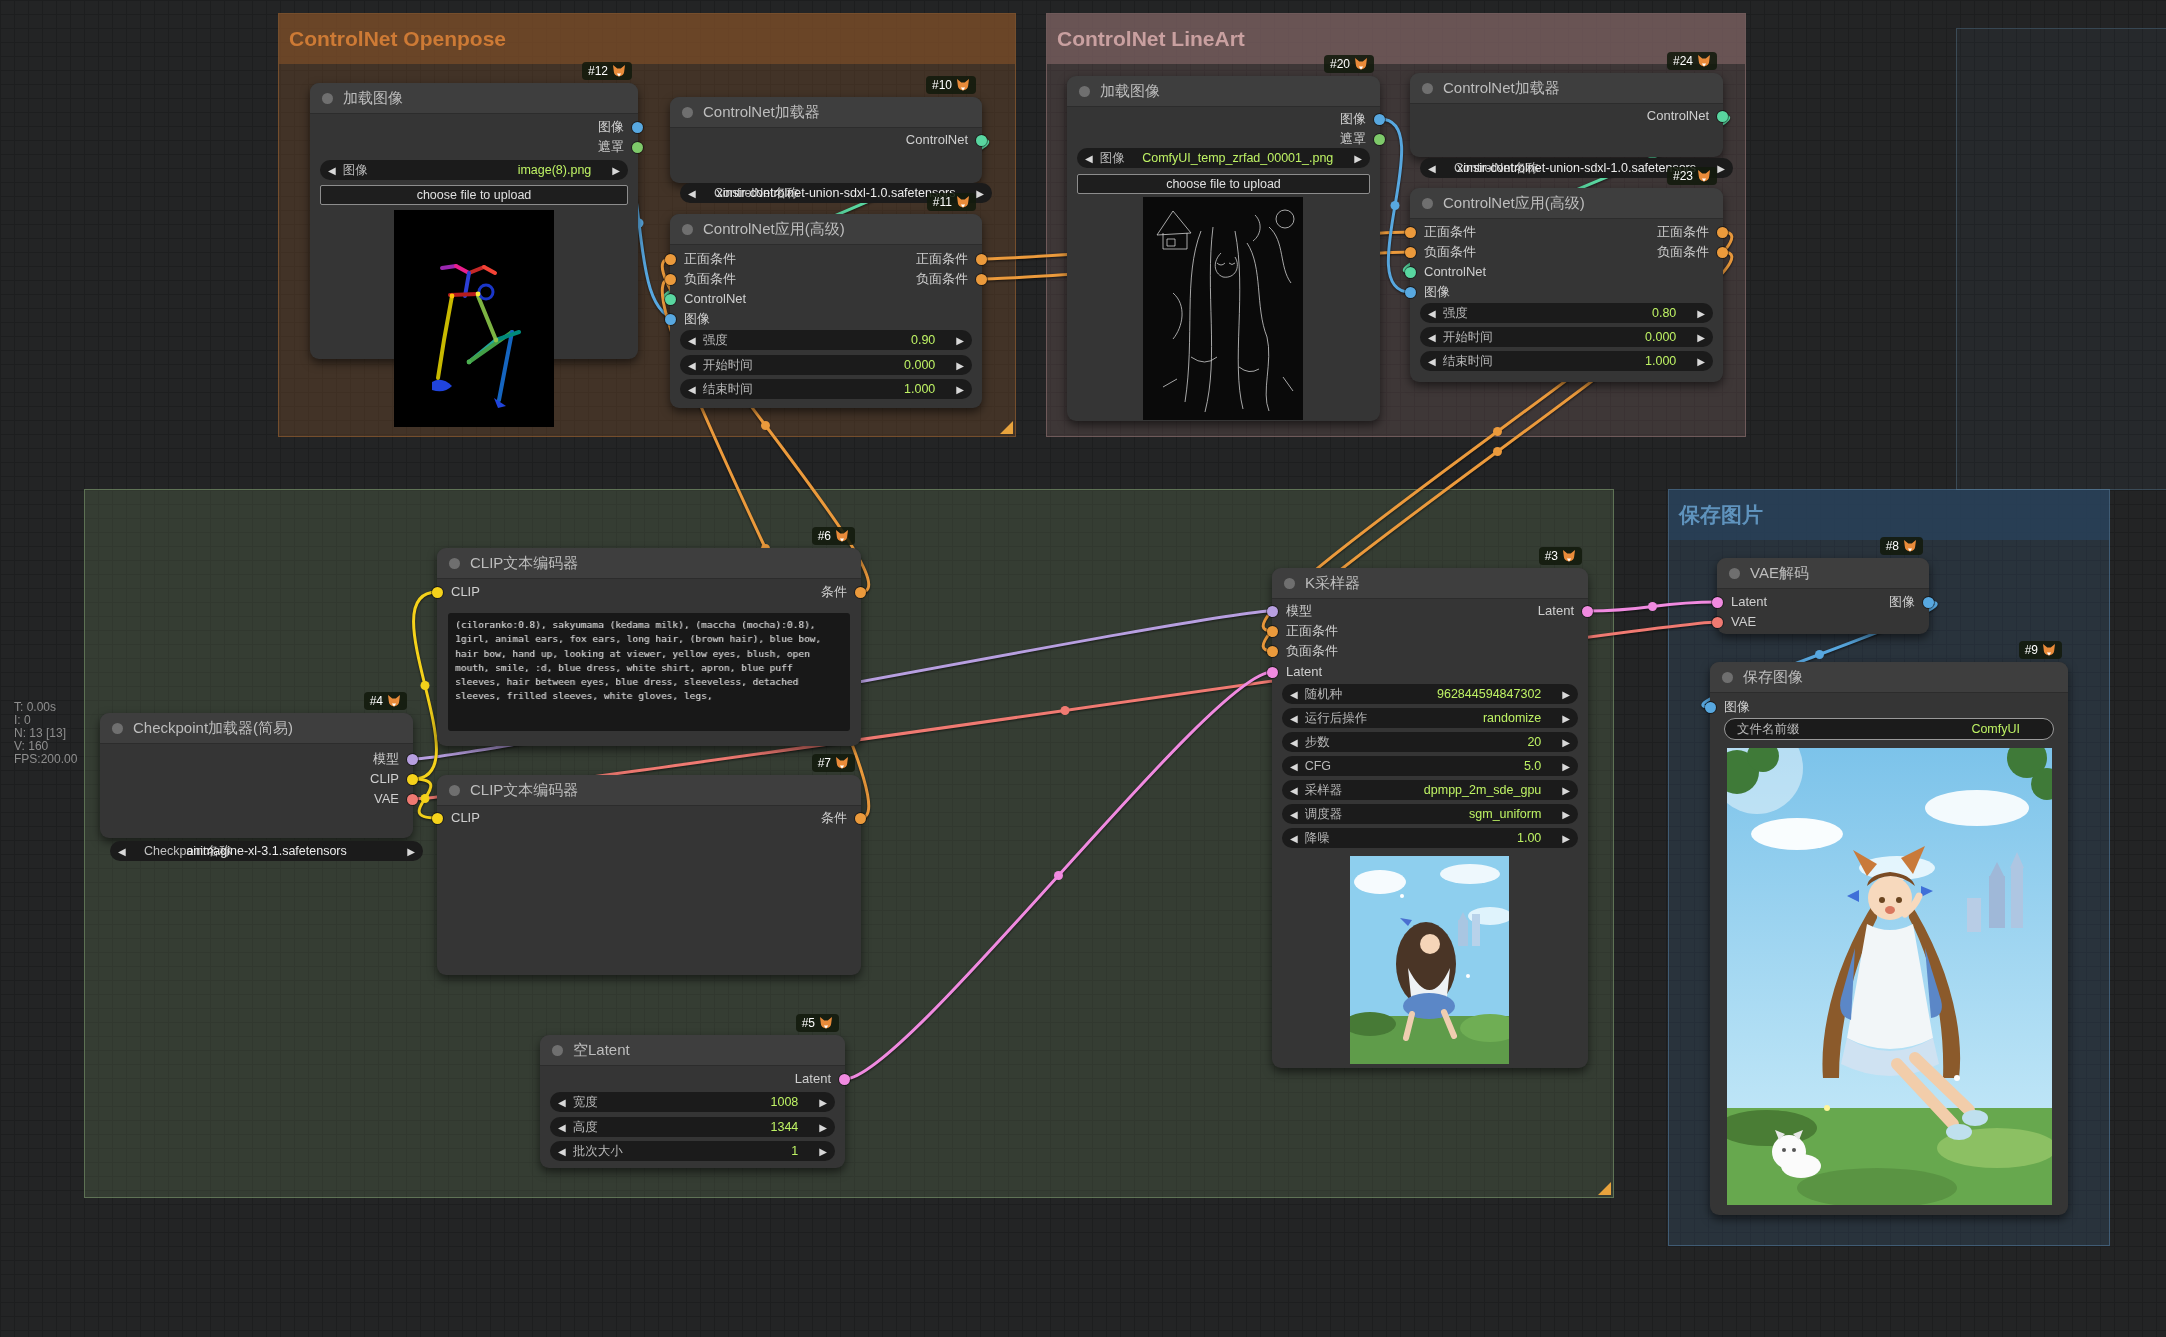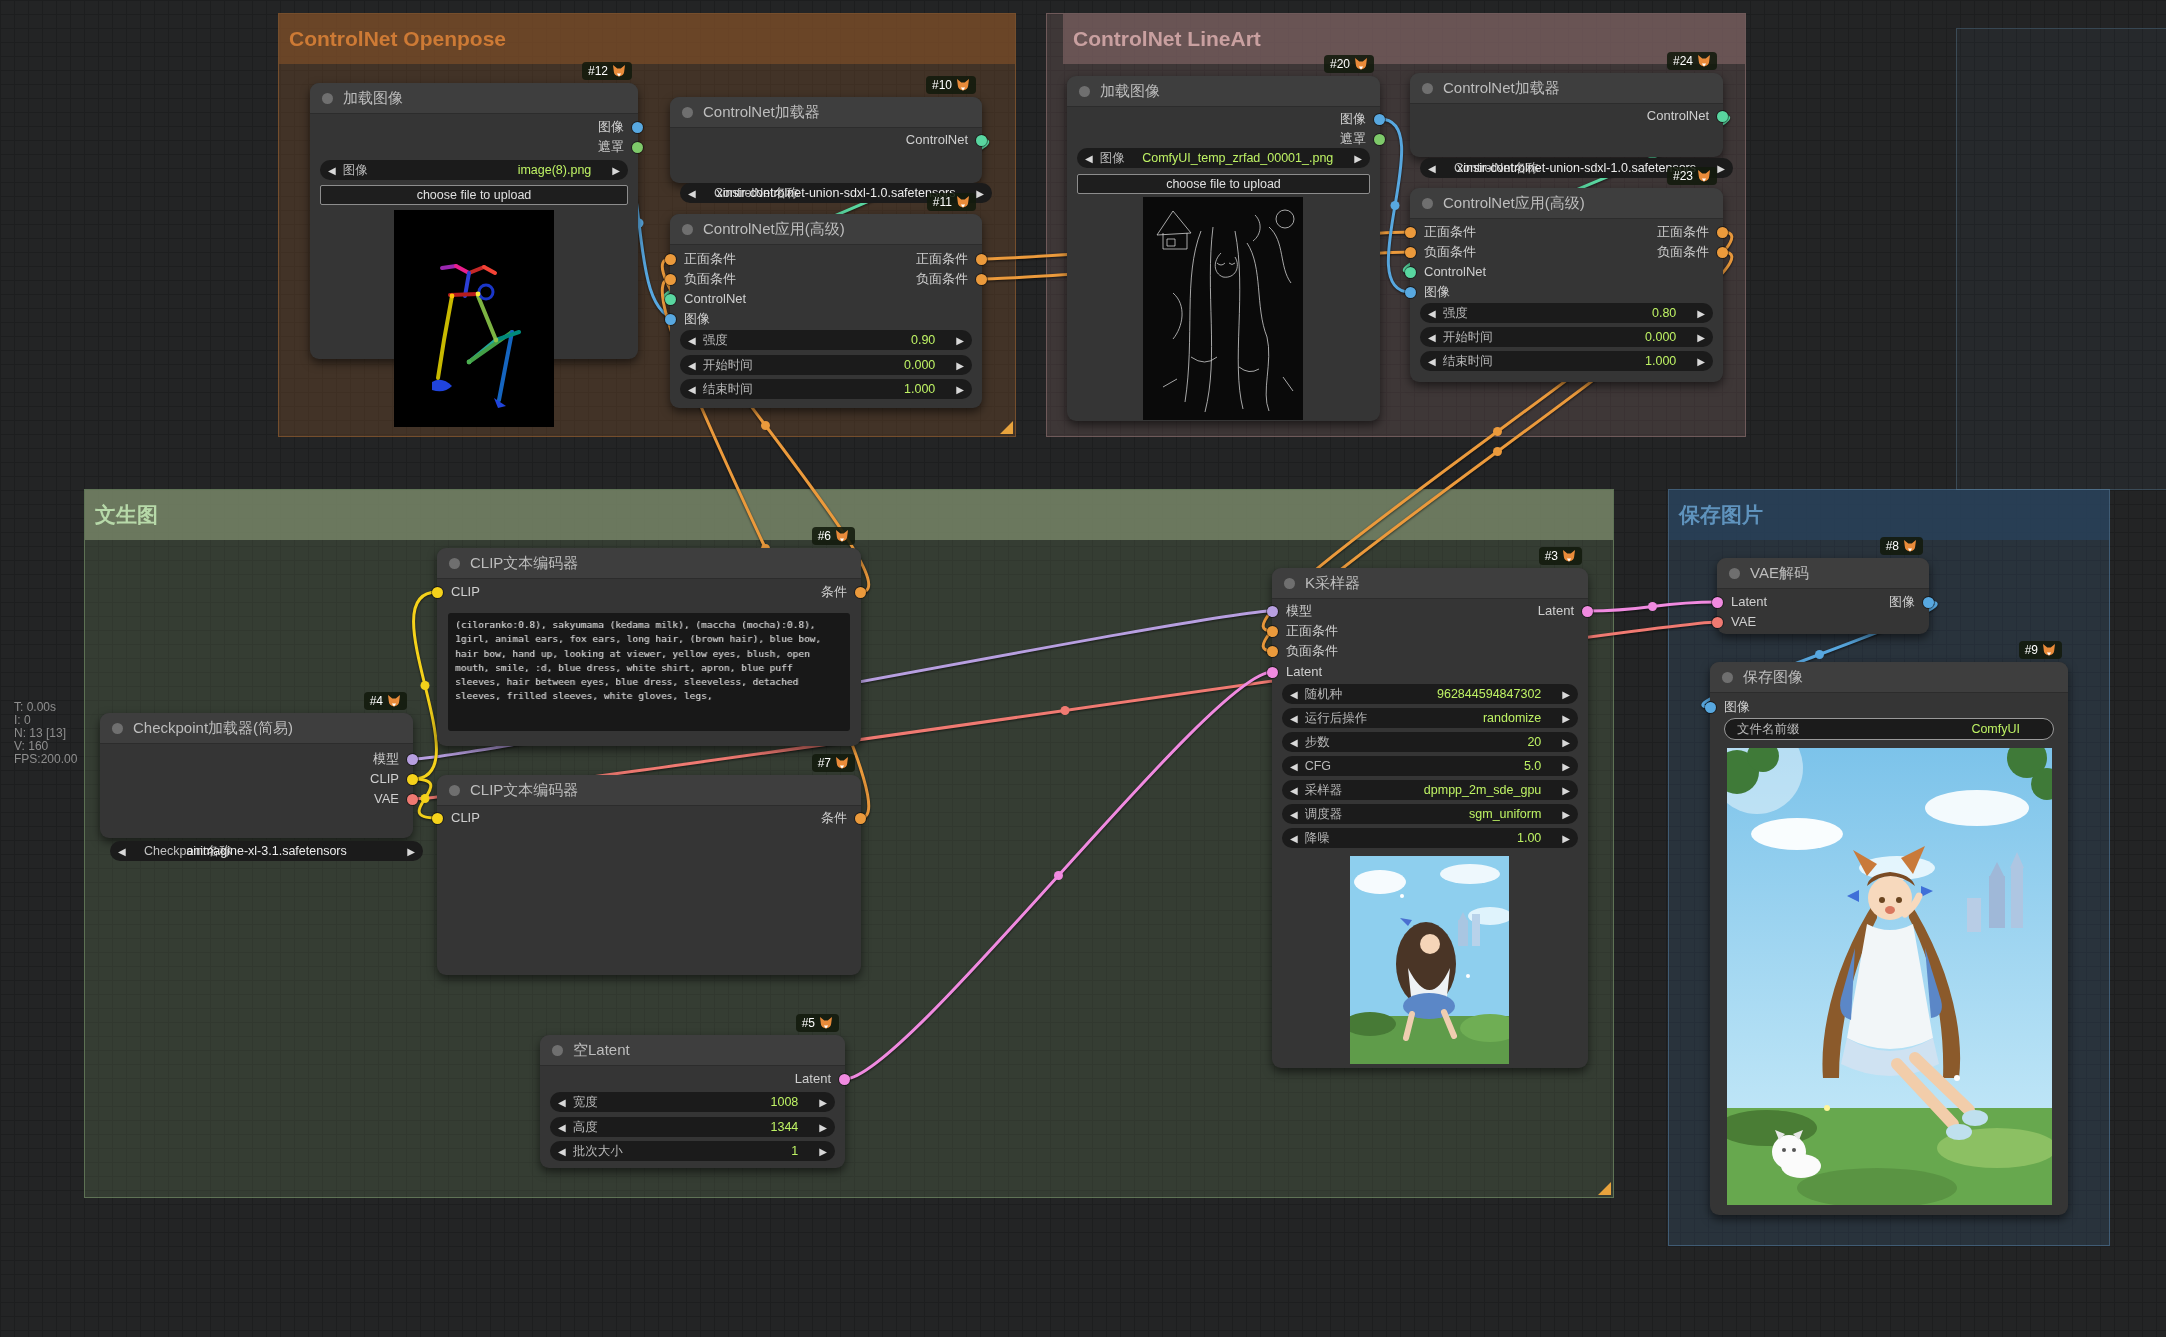--- a/index.html
+++ b/index.html
@@ -8,21 +8,21 @@
     background-color:#232425;
     background-image:linear-gradient(#1d1e1f 1px,transparent 1px),
                      linear-gradient(90deg,#1d1e1f 1px,transparent 1px);
     background-size:14px 14px;}
   .group{position:absolute;z-index:1;border:1px solid;box-sizing:border-box;}
   .gtitle{height:34px;line-height:34px;padding:8px 10px;font-size:21px;font-weight:bold;
     white-space:nowrap;overflow:hidden;}
   .g-openpose{background:rgba(125,82,44,.34);border-color:rgba(160,100,50,.55);}
   .g-openpose .gtitle{background:rgba(130,80,40,.62);color:#cd7a35;}
   .g-lineart{background:rgba(125,100,100,.30);border-color:rgba(160,125,125,.5);}
-  .g-lineart .gtitle{background:rgba(140,110,110,.55);color:#c9a0a0;margin-left:16px;}
+  .g-lineart .gtitle{background:rgba(140,110,110,.55);color:#c9a0a0;}
   .g-t2i{background:rgba(95,120,85,.30);border-color:rgba(130,160,115,.55);}
   .g-t2i .gtitle{background:rgba(125,140,110,.75);color:#b7d9a9;}
   .g-save{background:rgba(55,85,115,.30);border-color:rgba(80,120,155,.6);}
   .g-save .gtitle{background:rgba(40,65,90,.8);color:#5f93bd;}
   .g-partial{background:rgba(80,110,140,.07);border-color:rgba(100,140,170,.35);}
   .corner{position:absolute;right:2px;bottom:2px;width:0;height:0;
     border-left:13px solid transparent;border-bottom:13px solid #e8a33d;}
   #links{position:absolute;left:0;top:0;z-index:2;}
   #links path{fill:none;stroke-width:3;filter:drop-shadow(0 1px 1px rgba(0,0,0,.6));}
   .node{position:absolute;background:#353535;border-radius:9px;z-index:3;
@@ -71,21 +71,20 @@
 <div id="canvas">
 
   <div class="group g-openpose" style="left:278px;top:13px;width:738px;height:424px;">
     <div class="gtitle">ControlNet Openpose</div>
     <div class="corner"></div>
   </div>
   <div class="group g-lineart" style="left:1046px;top:13px;width:700px;height:424px;">
     <div class="gtitle">ControlNet LineArt</div>
   </div>
   <div class="group g-t2i" style="left:84px;top:489px;width:1530px;height:709px;">
-    <div class="gtitle">文生图</div>
     <div class="corner"></div>
   </div>
   <div class="group g-save" style="left:1668px;top:489px;width:442px;height:757px;">
     <div class="gtitle">保存图片</div>
   </div>
   <div class="group g-partial" style="left:1956px;top:28px;width:300px;height:462px;"></div>
 
   <svg id="links" width="2166" height="1337">
     <path class="link" stroke="#58a8e0" d="M598,127 C658,127 620,319 680,319"></path>
     <path class="link" stroke="#59d6a0" d="M982,140 C1042,140 610,299 670,299"></path>

